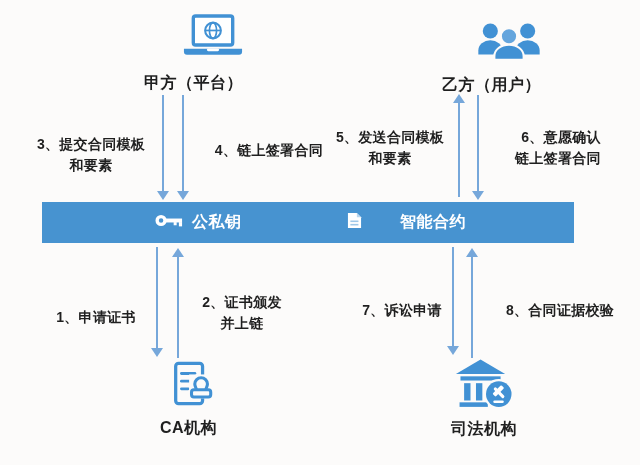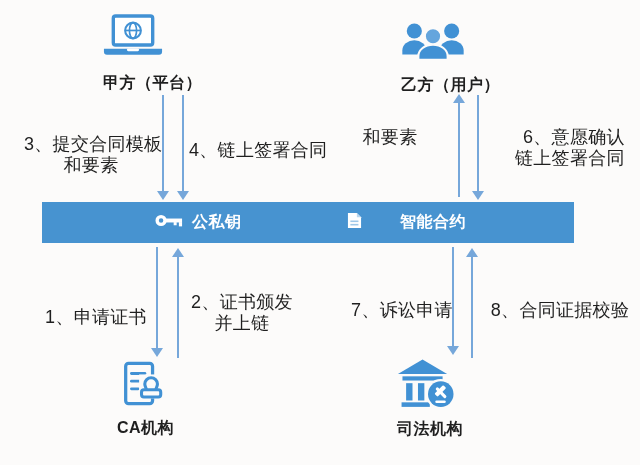--- a/index.html
+++ b/index.html
@@ -3,36 +3,36 @@
 <meta charset="utf-8">
 <style>
   :root{
     --icon-blue:#4191d4; --icon-blue-light:#64a5dd; --bar-blue:#4793d0;
     --arrow-blue:#76a7da; --text:#1f1f1f; --bar-text:#ffffff; --bg:#fcfbfa;
   }
   html,body{margin:0;padding:0;}
   body{font-family:"Liberation Sans","DejaVu Sans",sans-serif;background:#fff;}
   .canvas{position:relative;width:640px;height:465px;background:var(--bg);overflow:hidden;}
   .arrows{position:absolute;left:0;top:0;}
-  .node{position:absolute;display:flex;flex-direction:column;align-items:flex-start;}
+  .node{position:absolute;display:flex;flex-direction:column;align-items:flex-end;}
   .node-label{font-weight:bold;font-size:16px;color:var(--text);white-space:nowrap;letter-spacing:.5px;}
   .n-party-a{left:103px;top:14px;width:140px;}
   .n-party-a .node-label{margin-top:8px;}
   .n-party-b{left:401px;top:22px;width:140px;}
   .n-party-b .node-label{margin-top:7px;}
   .n-ca{left:117px;top:361px;width:100px;}
   .n-ca .node-label{margin-top:5px;}
   .n-court{left:397px;top:359px;width:120px;}
   .n-court .node-label{margin-top:4px;}
   .chain-bar{position:absolute;left:42px;top:202px;width:532px;height:41px;background:var(--bar-blue);}
   .bar-item{position:absolute;top:0;height:100%;display:flex;align-items:center;gap:9px;
             color:var(--bar-text);font-weight:bold;font-size:16px;letter-spacing:.5px;white-space:nowrap;}
   .bar-item.key{left:113px;}
   .bar-item.contract{left:305px;gap:38px;}
-  .edge-label{position:absolute;font-weight:normal;font-size:18px;color:var(--text);
+  .edge-label{position:absolute;font-weight:bold;font-size:14px;color:var(--text);
               line-height:21px;text-align:center;white-space:nowrap;letter-spacing:.3px;}
   .el-1{left:42px;top:296px;width:108px;margin-top:11px;}
   .el-2{left:186px;top:292px;width:112px;}
   .el-3{left:24px;top:134px;width:134px;}
   .el-4{left:189px;top:140px;width:134px;text-align:right;}
   .el-5{left:323px;top:127px;width:134px;}
   .el-6{left:498px;top:127px;text-align:right;}
   .el-6 .l2{padding-left:17px;}
   .el-7{left:350px;top:300px;width:104px;}
   .el-8{left:484px;top:300px;width:152px;}
@@ -173,20 +173,21 @@
     <div>并上链</div>
   </div>
   <div class="edge-label el-3">
     <div>3、提交合同模板</div>
     <div>和要素</div>
   </div>
   <div class="edge-label el-4">
     <div>4、链上签署合同</div>
   </div>
   <div class="edge-label el-5">
+    <div>5、发送合同模板</div>
     <div>和要素</div>
   </div>
   <div class="edge-label el-6">
     <div>6、意愿确认</div>
     <div class="l2">链上签署合同</div>
   </div>
   <div class="edge-label el-7">
     <div>7、诉讼申请</div>
   </div>
   <div class="edge-label el-8">

